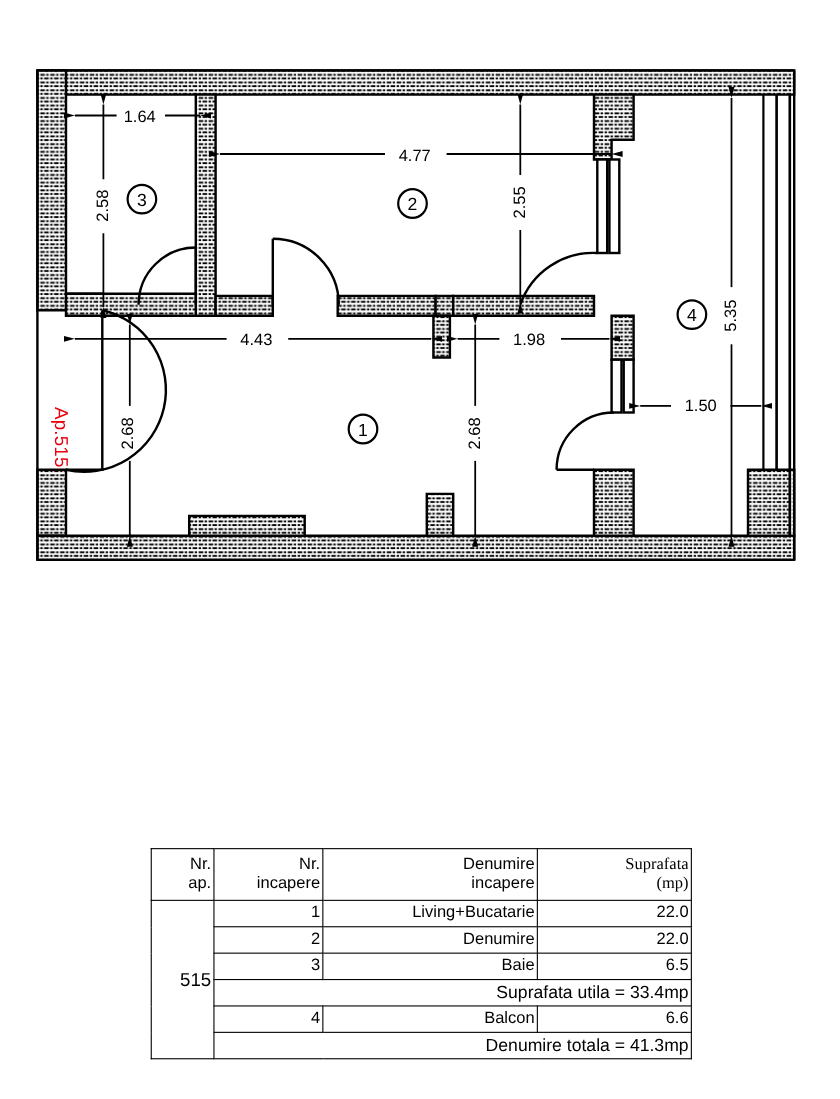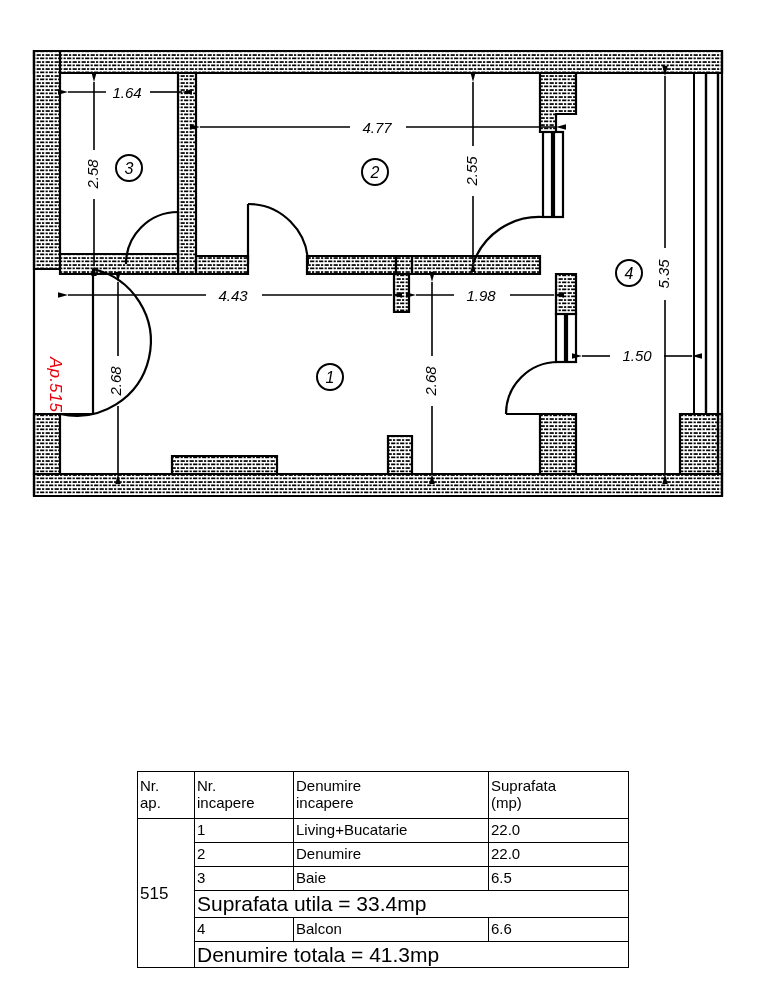--- a/index.html
+++ b/index.html
@@ -12,24 +12,23 @@
     width: 764px;
     height: 999px;
     position: relative;
     font-family: "Liberation Sans", sans-serif;
     overflow: hidden;
   }
 
   
   .plan-stage {
     position: absolute;
-    left: 0; top: 4px;
+    left: 0; top: 17px;
     width: 764px;
     height: 520px;
-    font-style: italic;
   }
   .plan-svg { display: block; }
 
   
   .dim-text {
     font-family: "Liberation Sans", sans-serif;
     font-size: 15px;
     fill: #000000;
   }
   .room-num {
@@ -55,39 +54,39 @@
     border-collapse: collapse;
     width: 471px;
     font-family: "Liberation Sans", sans-serif;
     font-size: 15px;
     color: #000;
     table-layout: fixed;
   }
   table.schedule th,
   table.schedule td {
     border: 1.6px solid #000;
-    text-align: left;
+    text-align: right;
     vertical-align: middle;
     padding: 1px 2px;
     font-weight: normal;
     line-height: 1.12;
   }
   table.schedule thead th {
     height: 44px;
   }
   table.schedule tbody td {
     height: 21px;
   }
   .col-ap    { width: 52px; }
   .col-inc   { width: 94px; }
   .col-den   { width: 190px; }
-  .col-sup   { width: 135px; }
+  .col-sup   { width: 135px; font-family: Liberation Serif, serif; }
   .hdr-line  { display: block; }
   .cell-ap   { font-size: 17px; }
-  .cell-total{ font-size: 21px; }
+  .cell-total{ font-size: 16px; }
 </style>
 </head>
 <body>
 
 <div class="plan-stage">
   <svg class="plan-svg" width="764" height="520" viewBox="0 0 764 520">
     <defs>
 
       <pattern id="masonry" patternUnits="userSpaceOnUse" width="9" height="7">
         <rect width="9" height="7" fill="#ffffff"></rect>

